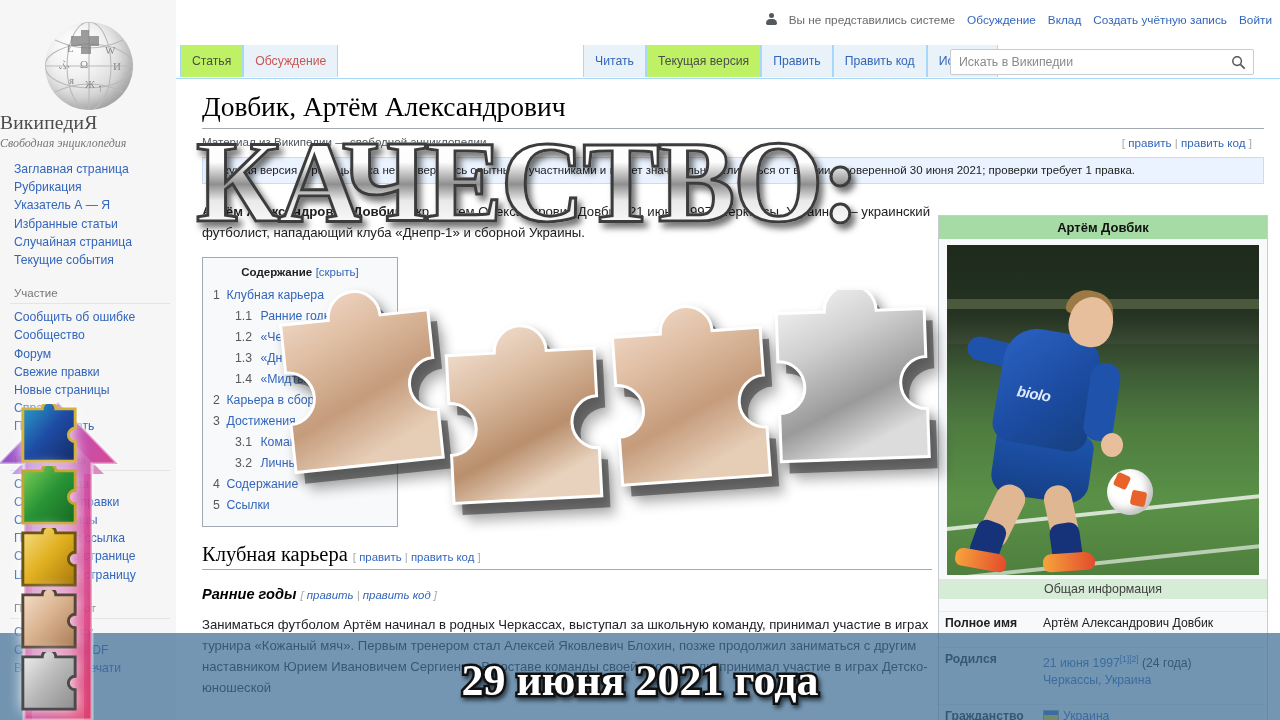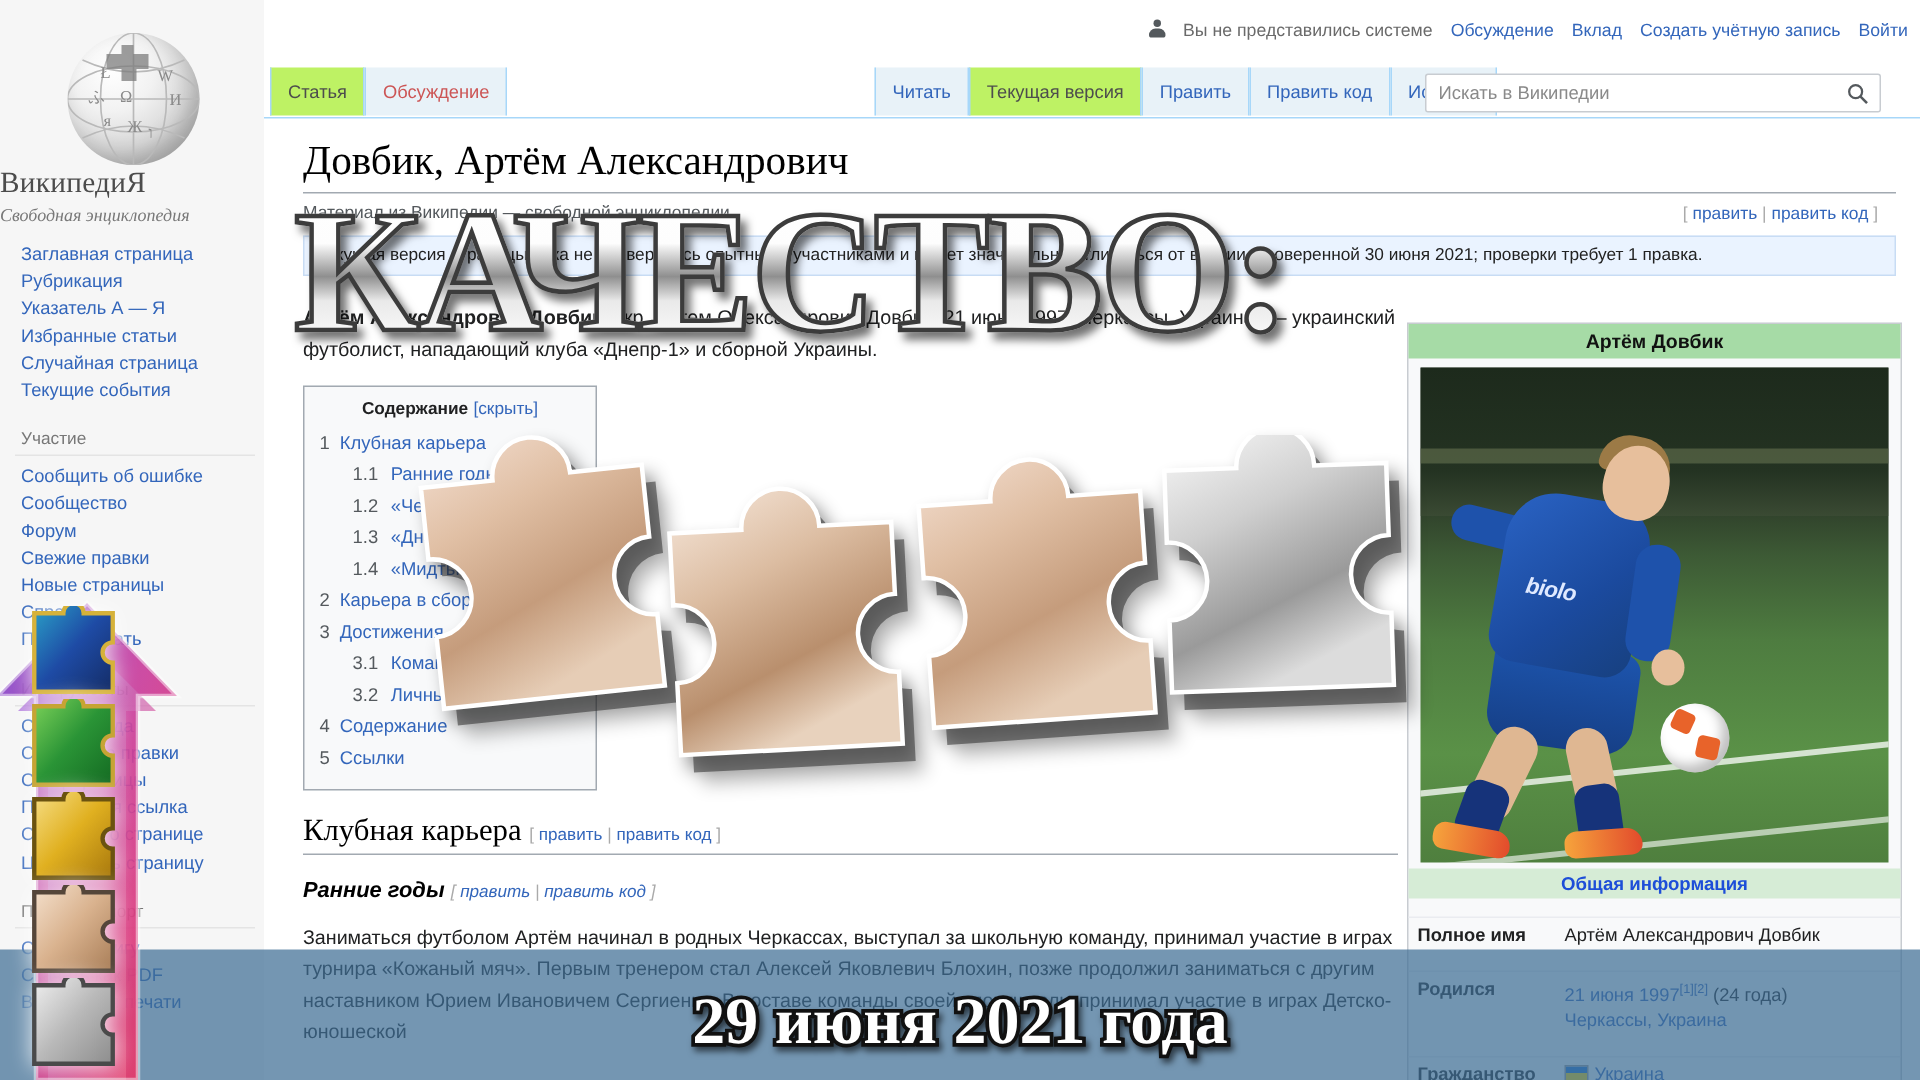--- a/index.html
+++ b/index.html
@@ -136,21 +136,21 @@
   .infobox {
     position: absolute; left: 938px; top: 215px; width: 330px;
     border: 1px solid #c8ccd1; background: #f8f9fa; font-size: 12.2px;
   }
   .ib-head {
     background: #a6dba6; text-align: center; font-weight: bold; color: #111;
     padding: 4px 0; font-size: 13px;
   }
   .ib-img-wrap { padding: 6px 8px 4px 8px; }
   .ib-sub {
-    background: #d6ecd6; text-align: center; font-weight: bold; color: #1d4ed8; padding: 3px 0; font-size: 12.4px;
+    background: #d6ecd6; text-align: center; font-weight: normal; color: #404040; padding: 3px 0; font-size: 12.4px;
   }
   .ib-row { display: flex; border-top: 1px solid #eaecf0; margin-top: 12px; }
   .ib-k { width: 104px; font-weight: bold; color: #202122; padding: 3px 6px 3px 6px; line-height: 17px; }
   .ib-v { flex: 1; color: #3366bb; padding: 3px 6px 3px 0; line-height: 17px; }
   .ib-v sup { font-size: 8.5px; }
   .flag { display:inline-block; width:16px; height:11px; vertical-align:-1px; margin-right:4px;
           background: linear-gradient(#1f6fd0 0 50%, #ffd700 50% 100%); border:1px solid #999;}
 
   
   .photo {

